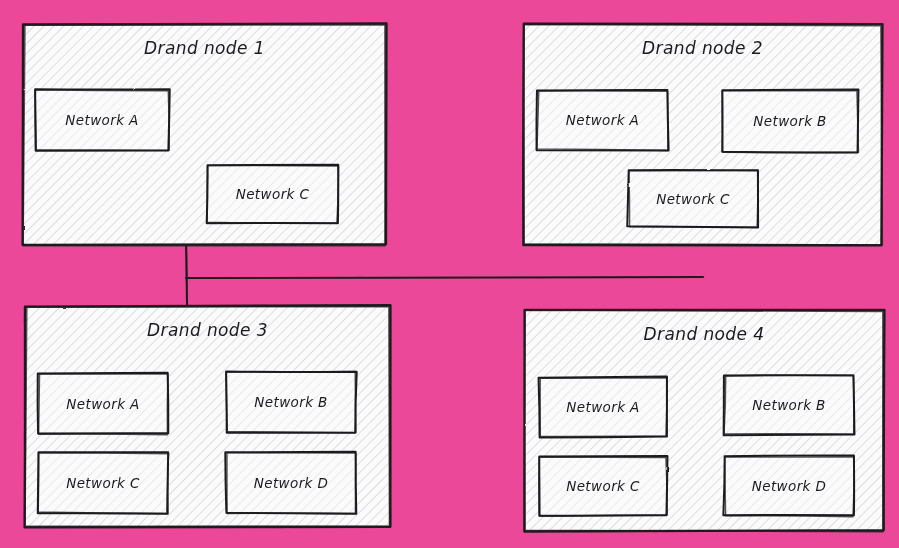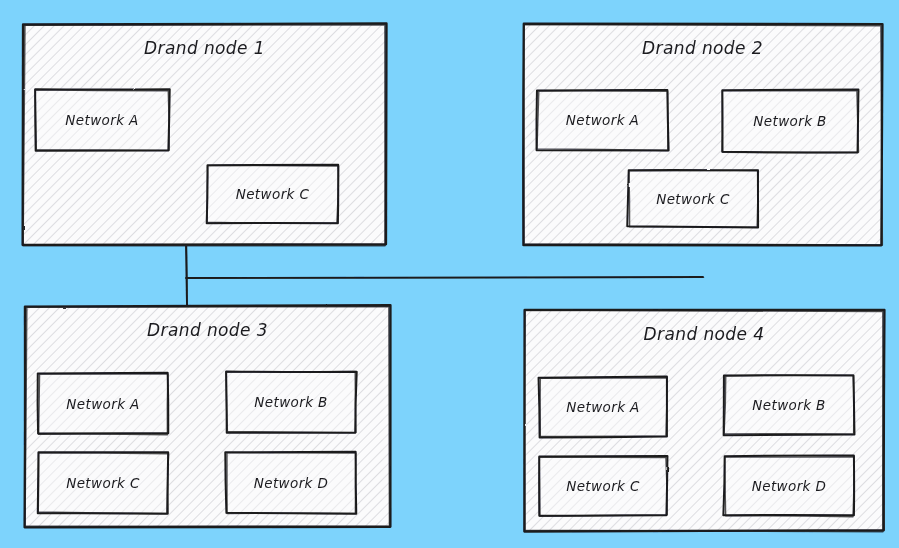--- a/index.html
+++ b/index.html
@@ -4,21 +4,21 @@
 <style>
   html, body {
     margin: 0;
     padding: 0;
     background: #ffffff;
   }
   #canvas {
     position: relative;
     width: 899px;
     height: 548px;
-    background: #7dd3fc;
+    background: #ec4899;
     overflow: hidden;
     font-family: "DejaVu Sans", sans-serif;
   }
   #diagram-svg {
     position: absolute;
     top: 0;
     left: 0;
     width: 899px;
     height: 548px;
   }

